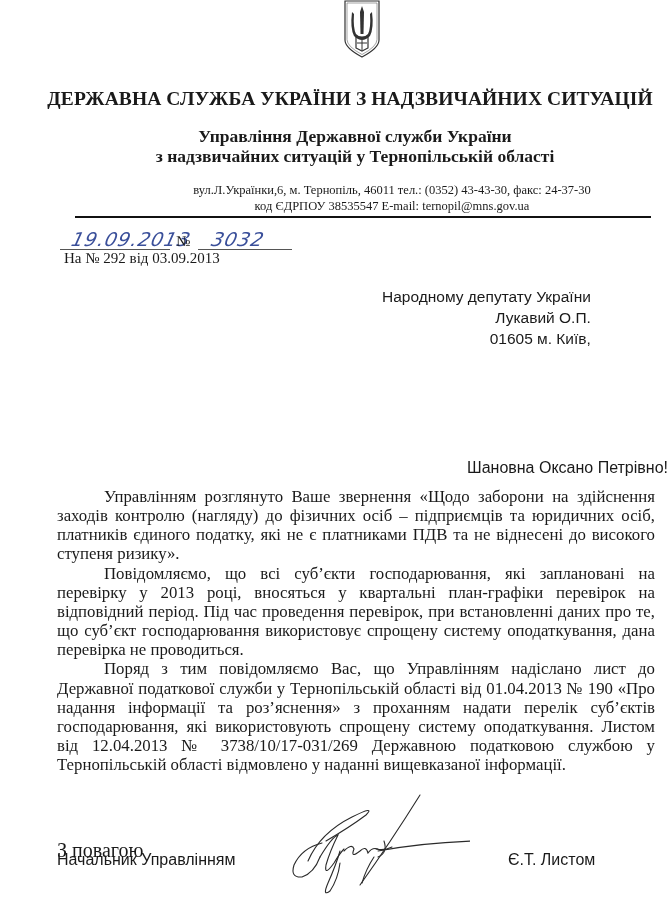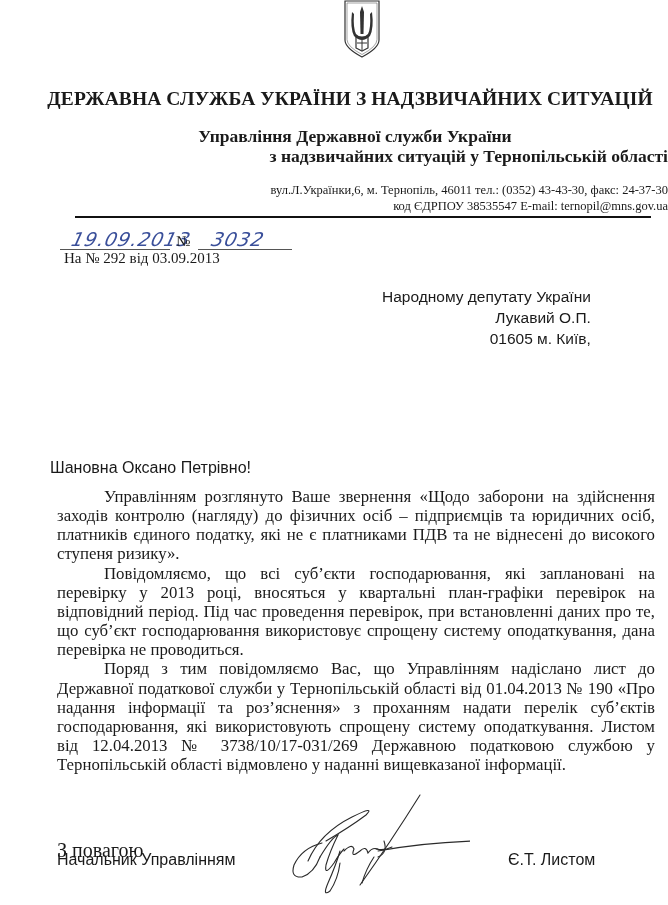--- a/index.html
+++ b/index.html
@@ -13,23 +13,23 @@
   #org-title {
     left: 0; width: 668px; top: 88px; text-align: center;
     font-weight: bold; font-size: 19.5px; letter-spacing: 0.1px;
     padding-left: 32px; box-sizing: border-box; white-space: nowrap;
   }
   .dept-line {
     left: 0; width: 668px; text-align: center; font-weight: bold;
     font-size: 17.5px; white-space: nowrap; padding-left: 42px; box-sizing: border-box;
   }
   #dept-line-1 { top: 126px; }
-  #dept-line-2 { top: 146px; text-align: right; }
+  #dept-line-2 { top: 146px; }
   .contact-line {
-    left: 0; width: 668px; text-align: right; font-size: 12.5px; white-space: nowrap;
+    left: 0; width: 668px; text-align: center; font-size: 12.5px; white-space: nowrap;
     padding-left: 116px; box-sizing: border-box;
   }
   #contact-line-1 { top: 183px; }
   #contact-line-2 { top: 199px; }
   #header-rule {
     left: 75px; top: 216px; width: 576px; height: 2px; background: #111;
   }
   #outgoing-ref { left: 60px; top: 228px; height: 24px; width: 280px; }
   .hand {
     position: absolute; font-family: "DejaVu Sans", sans-serif; font-style: italic;
@@ -39,21 +39,21 @@
   #out-date-line { position: absolute; left: 0; top: 21px; width: 110px; height: 1px; background: #555; }
   #num-sign { position: absolute; left: 116px; top: 5px; font-size: 15px; }
   #out-num { left: 152px; top: 0px; }
   #out-num-line { position: absolute; left: 138px; top: 21px; width: 94px; height: 1px; background: #555; }
   #in-ref { left: 64px; top: 250px; font-size: 15px; white-space: nowrap; }
   #recipient {
     left: 382px; top: 286px; font-family: Liberation Sans, sans-serif;
     font-size: 15.5px; line-height: 21px; white-space: nowrap; text-align: right;
   }
   #salutation {
-    left: 0; width: 668px; top: 459px; text-align: left; font-size: 16px;
+    left: 0; width: 668px; top: 459px; text-align: right; font-size: 16px;
     font-family: "Liberation Sans", "DejaVu Sans", sans-serif; padding-left: 50px; box-sizing: border-box;
   }
   #body-text {
     left: 57px; top: 487px; width: 598px; font-size: 16.8px; line-height: 19.15px;
   }
   #body-text p { margin: 0; text-align: justify; text-indent: 47px; }
   #closing { left: 57px; top: 815px; font-size: 20px; margin-top: 24px; }
   #position { left: 57px; top: 851px; font-size: 16px; font-family: "Liberation Sans", "DejaVu Sans", sans-serif; }
   #signature { left: 280px; top: 793px; width: 190px; height: 110px; }
   #signer { left: 508px; top: 851px; font-size: 16px; font-family: "Liberation Sans", "DejaVu Sans", sans-serif; }

